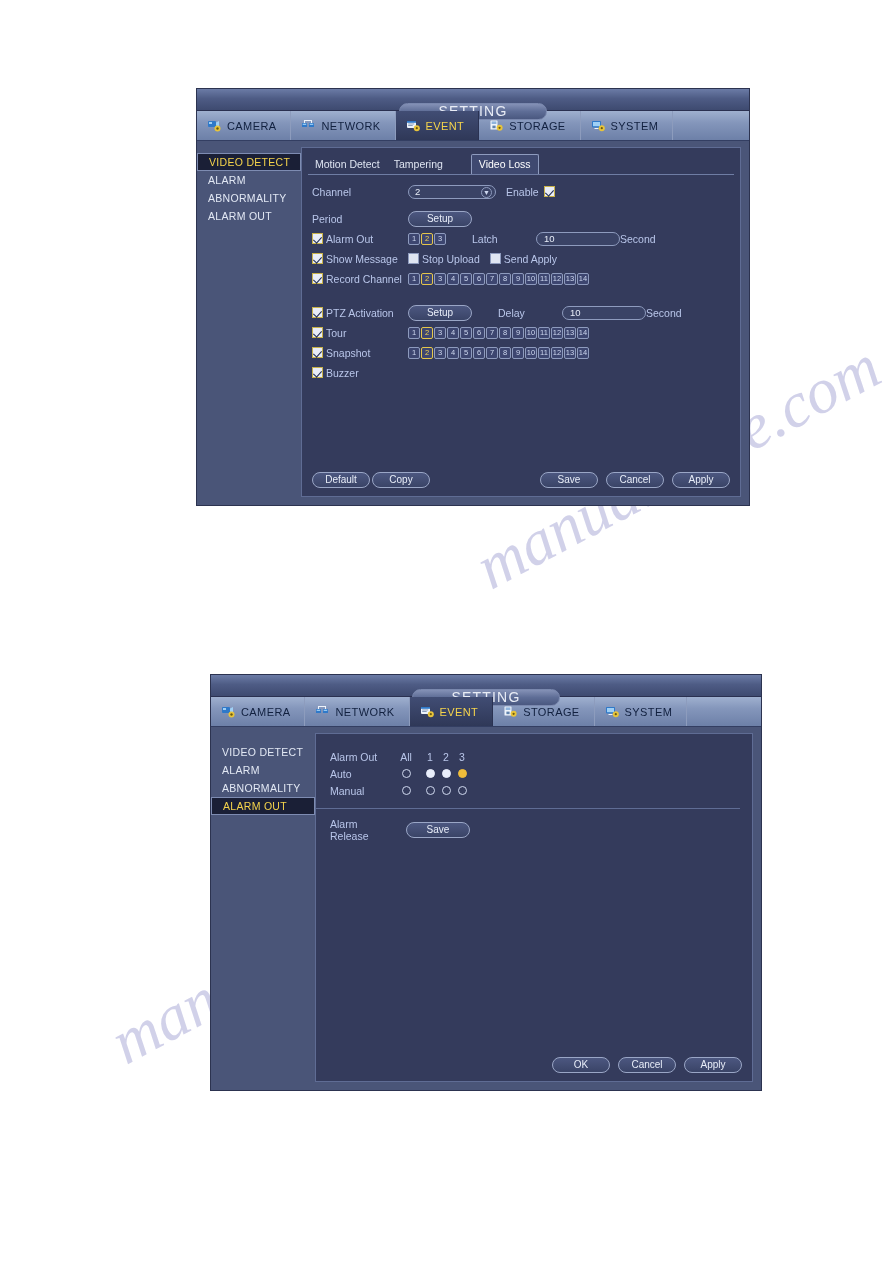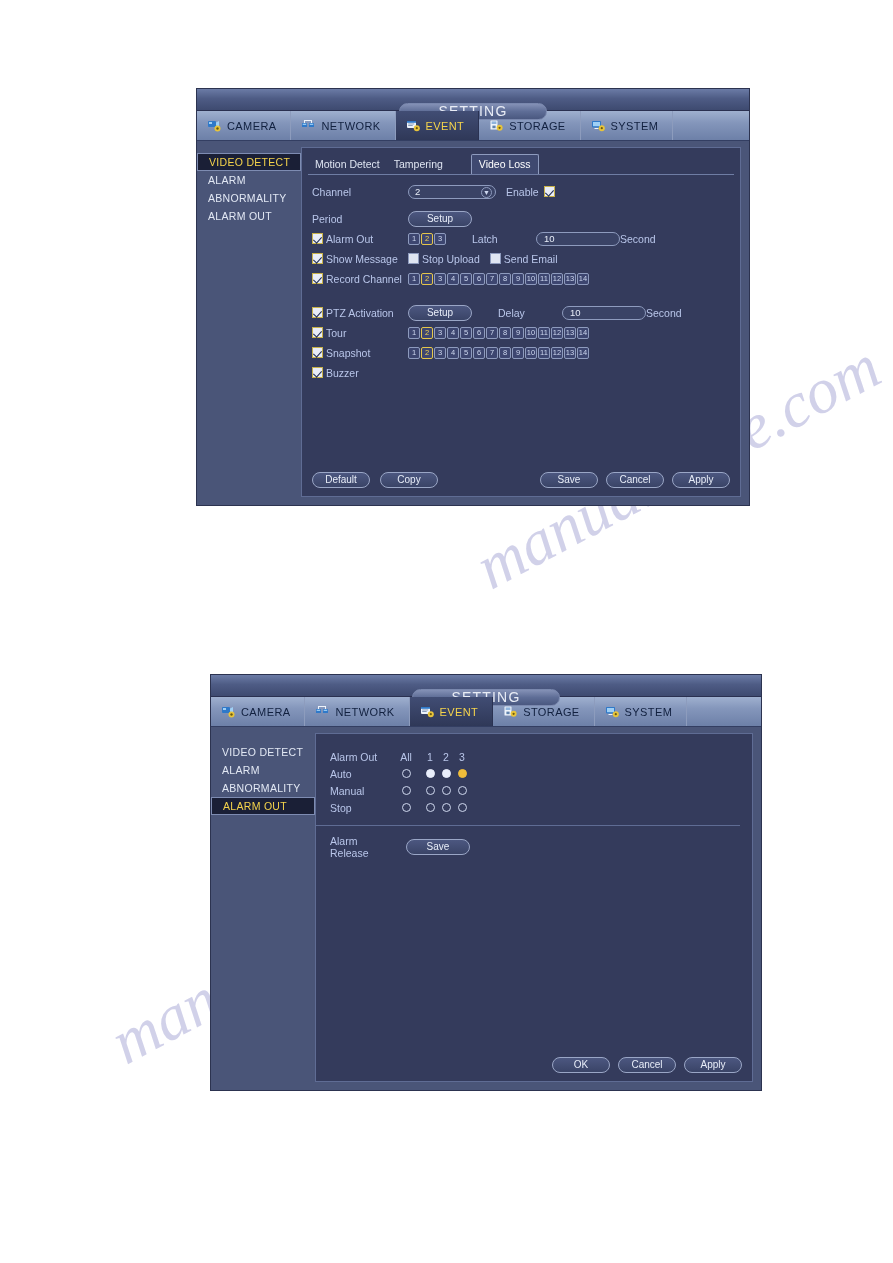--- a/index.html
+++ b/index.html
@@ -212,21 +212,21 @@
     line-height: 14px;
     padding: 0 10px;
     display: inline-block;
   }
   .btn-setup { width: 64px; padding:0; }
   .btnbar {
     position: absolute; left: 0; right: 0; bottom: 8px;
     display: flex; align-items: center;
     padding: 0 10px;
   }
-  .btnbar .left { display:flex; gap: 10px; }
+  .btnbar .left { display:flex; gap: 2px; }
   .btnbar .right { display:flex; gap: 8px; margin-left: auto; }
   .btn-w { width: 58px; padding: 0; }
 
   
   .aotable { padding: 14px 0 0 14px; font-size: 10.5px; color:#b9c6ea; }
   .ao-row { display:flex; align-items:center; height: 17px; }
   .ao-lbl { width: 60px; flex:0 0 60px; color:#b9c6ea; }
   .ao-all { width: 32px; flex:0 0 32px; text-align:center; }
   .ao-c  { width: 16px; flex:0 0 16px; text-align:center; }
   .radio {
@@ -383,21 +383,21 @@
             <span class="lbl-w" style="display:flex;align-items:flex-start">
               <span class="cbx on"></span>
               <span class="cbl">Show Message</span>
             </span>
             <span style="display:flex;align-items:center">
               <span class="cbx off"></span>
               <span class="cbl">Stop Upload</span>
             </span>
             <span style="display:flex;align-items:center">
               <span class="cbx off"></span>
-              <span class="cbl">Send Email</span>
+              <span class="cbl">Send Apply</span>
             </span>
           </div>
 
           <div class="row">
             <span class="lbl-w" style="display:flex;align-items:center">
               <span class="cbx on"></span>
               <span class="cbl" style="margin-right:0">Record Channel</span>
             </span>
             <span class="chips" id="d1rc">
                 <span class="chip">1</span>
@@ -598,27 +598,20 @@
               <span class="ao-c"><span class="radio fill-w"></span></span>
               <span class="ao-c"><span class="radio fill-y"></span></span>
             </div>
             <div class="ao-row">
               <span class="ao-lbl">Manual</span>
               <span class="ao-all"><span class="radio"></span></span>
               <span class="ao-c"><span class="radio"></span></span>
               <span class="ao-c"><span class="radio"></span></span>
               <span class="ao-c"><span class="radio"></span></span>
             </div>
-            <div class="ao-row">
-              <span class="ao-lbl">Stop</span>
-              <span class="ao-all"><span class="radio"></span></span>
-              <span class="ao-c"><span class="radio"></span></span>
-              <span class="ao-c"><span class="radio"></span></span>
-              <span class="ao-c"><span class="radio"></span></span>
-            </div>
           </div>
         <div class="ao-sep"></div>
         <div class="ao-release">
           <span class="ao-lbl">Alarm Release</span>
           <span class="btn btn-setup" style="margin-left:10px">Save</span>
         </div>
 
         <div class="btnbar">
           <div class="right">
             <span class="btn btn-w">OK</span>

